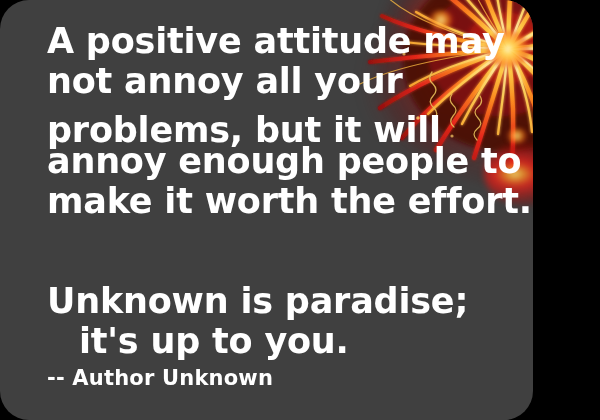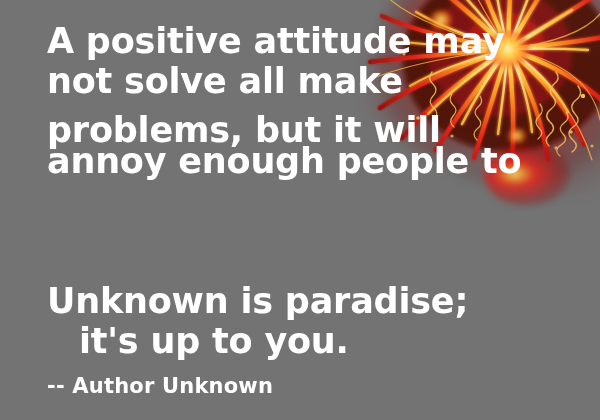--- a/index.html
+++ b/index.html
@@ -3,25 +3,26 @@
 <meta charset="utf-8">
 <title>Inspirational Quote Image</title>
 <style>
   html, body {
     margin: 0;
     padding: 0;
     background: #000000;
   }
   #poster {
     position: relative;
-    width: 600px;
+    width: 533px;
     height: 420px;
-    background: #737373;
+    background: #404040;
     overflow: hidden;
     font-family: "DejaVu Sans", "Liberation Sans", sans-serif;
+    border-radius: 29px;
   }
 
   
   #firework-art {
     position: absolute;
     top: 0;
     left: 0;
     width: 600px;
     height: 420px;
     pointer-events: none;
@@ -155,21 +156,21 @@
     white-space: nowrap;
   }
 
   .l1 { top: 22px; }
   .l2 { top: 62px; }
   .l3 { top: 111px; }
   .l4 { top: 142px; }
   .l5 { top: 182px; }
   .l6 { top: 282px; }
   .l7 { top: 322px; margin-left: 32px; }
-  .l8 { top: 374px; }
+  .l8 { top: 366px; }
 </style>
 </head>
 <body>
 
 <div id="poster">
 
   <div id="firework-art">
 
     <div class="halo halo-main"></div>
     <div class="halo halo-lowleft"></div>
@@ -276,23 +277,24 @@
 
     <div class="core core-main"></div>
     <div class="core core-spark-a"></div>
     <div class="core core-spark-b"></div>
     <div class="ember"></div>
   </div>
 
   <div id="quote-layer">
 
     <div class="quote-line l1">A positive attitude may</div>
-    <div class="quote-line l2">not solve all make</div>
+    <div class="quote-line l2">not annoy all your</div>
     <div class="quote-line l3">problems, but it will</div>
     <div class="quote-line l4">annoy enough people to</div>
+    <div class="quote-line l5">make it worth the effort.</div>
 
     <div class="quote-line l6">Unknown is paradise;</div>
     <div class="quote-line l7">it's up to you.</div>
 
     <div class="attrib-line l8">-- Author Unknown</div>
   </div>
 
 </div>
 
 </body></html>

